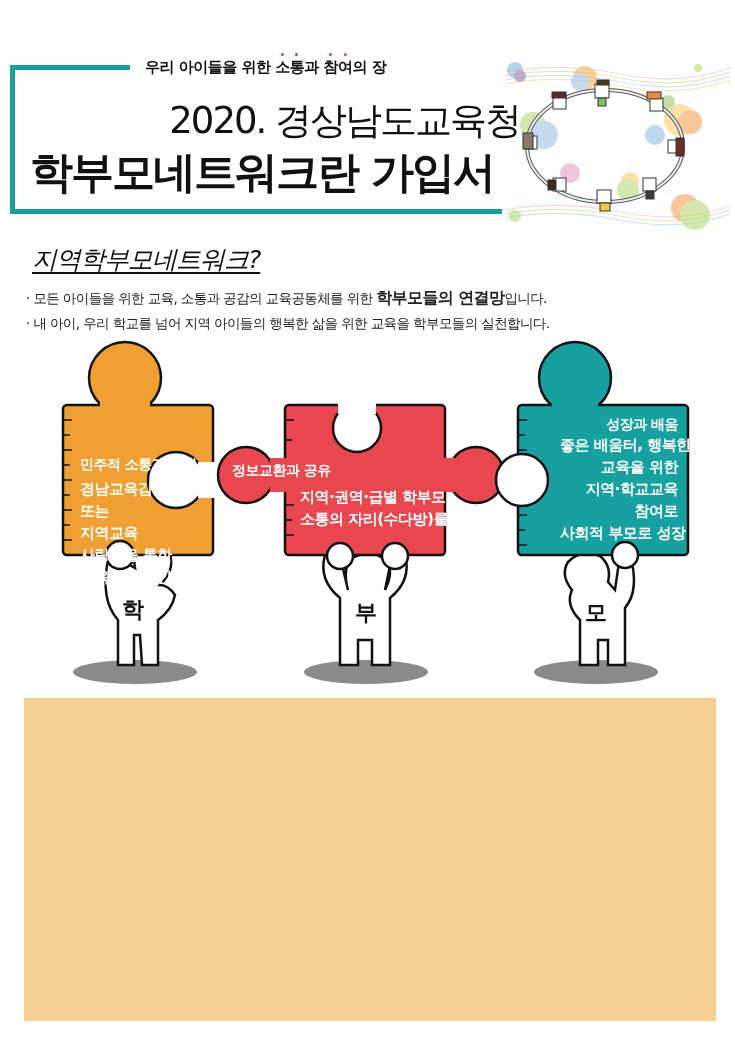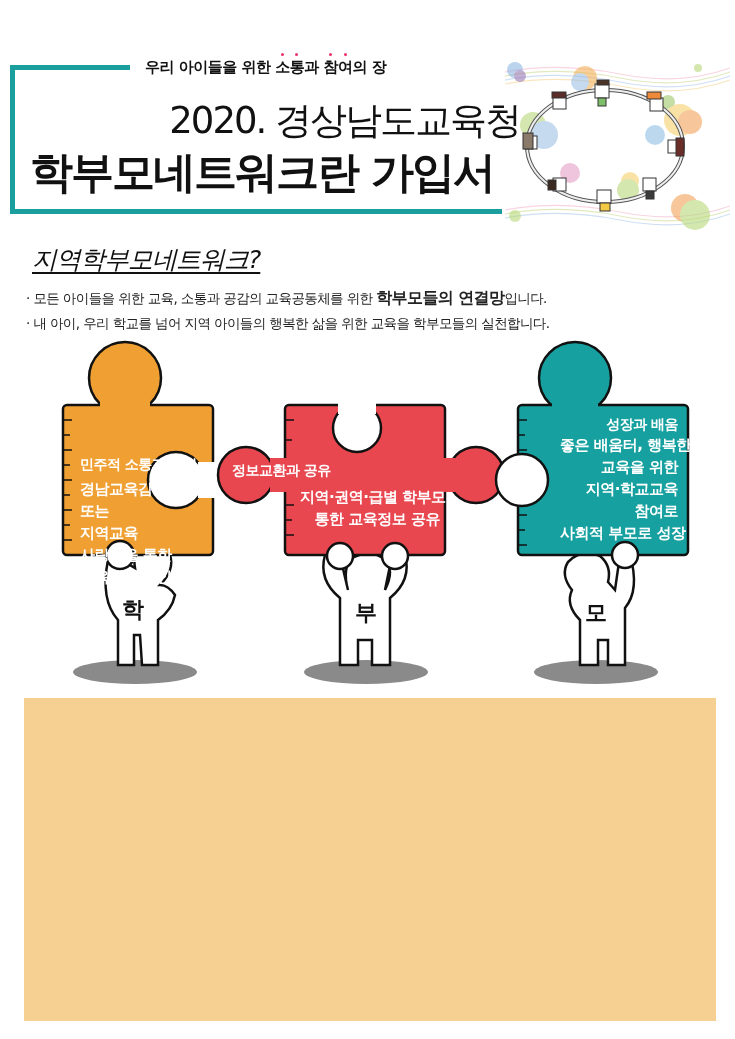--- a/index.html
+++ b/index.html
@@ -186,21 +186,21 @@
   <span class="piece-line">경남교육감사랑방</span>
   <span class="piece-line">또는</span>
   <span class="piece-line">지역교육</span>
   <span class="piece-line">사랑방을 통한</span>
   <span class="piece-line">교육정책 제안</span>
 </div>
 
 <div class="piece-text piece-title red-text-title">정보교환과 공유</div>
 <div class="piece-text red-text-body">
   <span class="piece-line">지역·권역·급별 학부모</span>
-  <span class="piece-line">통한 교육정보 공유</span>
+  <span class="piece-line">소통의 자리(수다방)를</span>
 </div>
 
 <div class="piece-text teal-text">
   <span class="piece-title">성장과 배움</span>
   <span class="piece-line">좋은 배움터, 행복한</span>
   <span class="piece-line">교육을 위한</span>
   <span class="piece-line">지역·학교교육</span>
   <span class="piece-line">참여로</span>
   <span class="piece-line">사회적 부모로 성장</span>
 </div>

